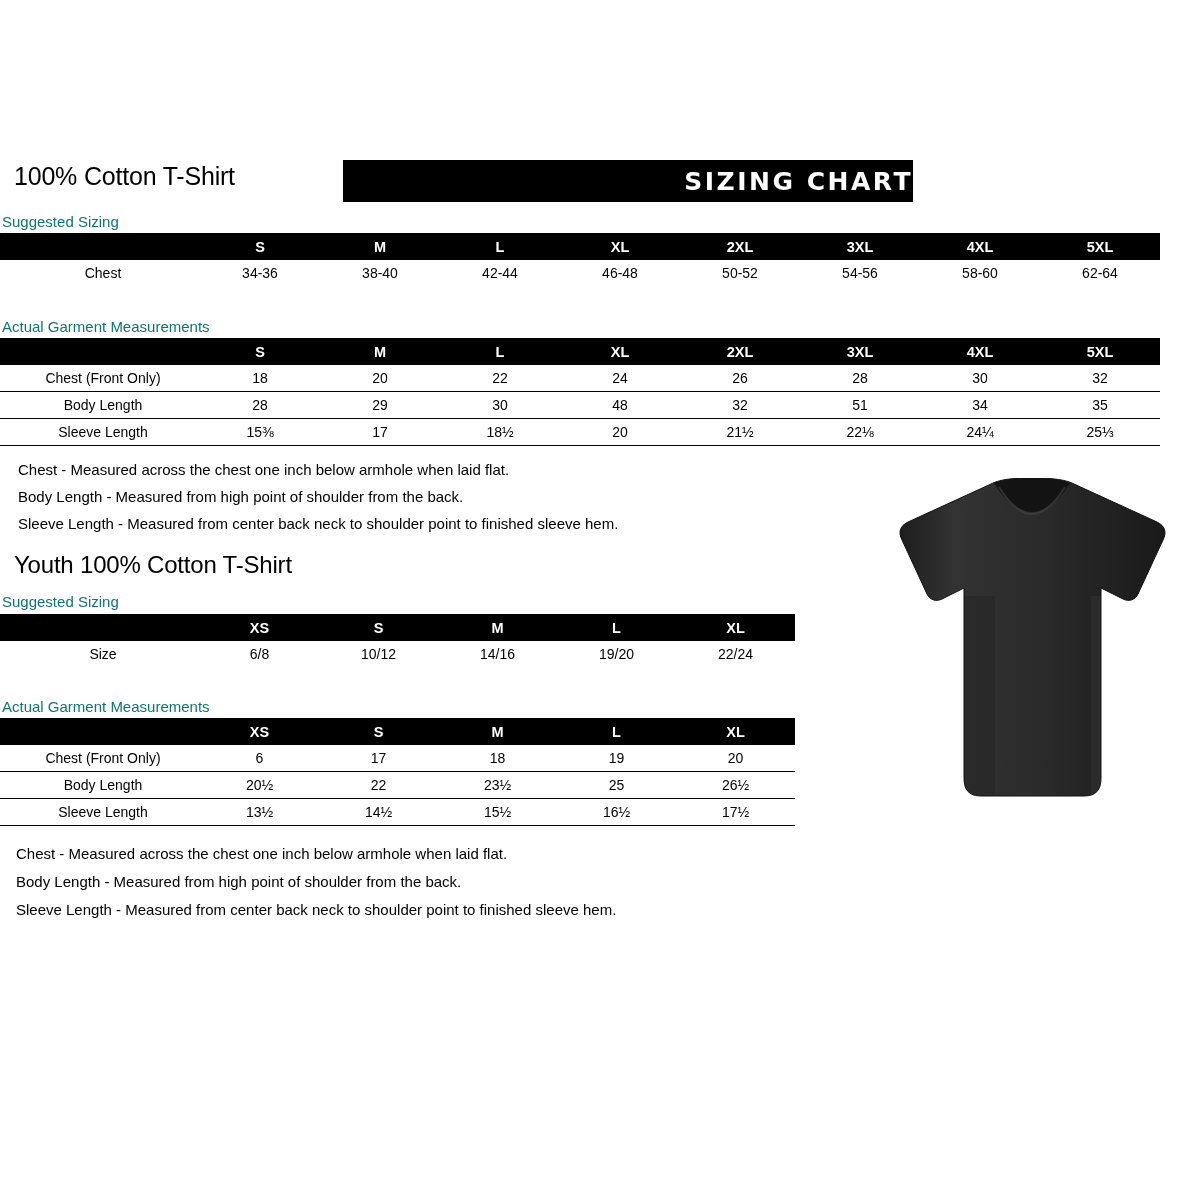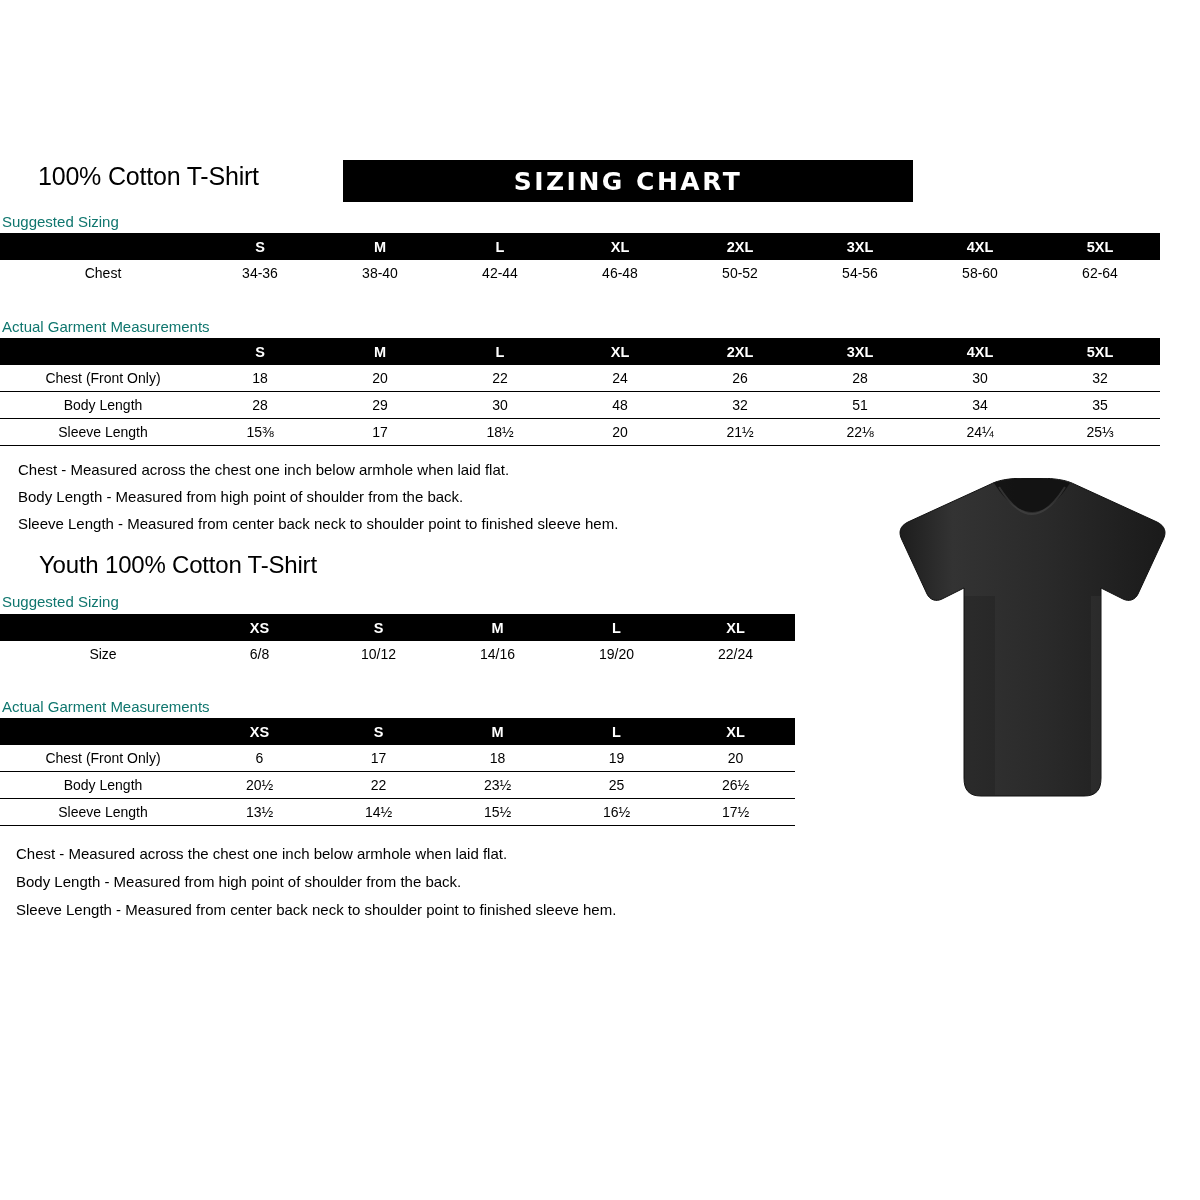--- a/index.html
+++ b/index.html
@@ -33,36 +33,35 @@
     height: 42px;
   }
   .main-title {
     position: absolute;
     left: 0;
     top: 2px;
     font-size: 25px;
     font-weight: 400;
     letter-spacing: -0.2px;
     white-space: nowrap;
-    margin-left: 24px;
   }
   .sizing-banner {
     position: absolute;
     left: 329px;
     top: 0px;
     width: 570px;
     height: 42px;
     background: #000000;
   }
   .sizing-banner span {
     position: absolute;
     left: 0;
     right: 0;
     top: 7px;
-    text-align: center;
+    text-align: right;
     color: #ffffff;
     font-size: 25px;
     font-weight: 700;
     letter-spacing: 2.5px;
     font-family: "DejaVu Sans", sans-serif;
   }
 
   .sub-label {
     position: absolute;
     font-size: 15px;
@@ -248,21 +247,21 @@
         <td>24¼</td>
         <td>25⅓</td>
       </tr>
     </tbody>
   </table>
 
   <div class="note" style="left:18px; top:461px;">Chest - Measured across the chest one inch below armhole when laid flat.</div>
   <div class="note" style="left:18px; top:488px;">Body Length - Measured from high point of shoulder from the back.</div>
   <div class="note" style="left:18px; top:515px;">Sleeve Length - Measured from center back neck to shoulder point to finished sleeve hem.</div>
 
-  <div class="section-title" style="left:14px; top:551px;margin-left:25px;">Youth 100% Cotton T-Shirt</div>
+  <div class="section-title" style="left:14px; top:551px;">Youth 100% Cotton T-Shirt</div>
 
   <div class="sub-label" style="left:2px; top:593px;">Suggested Sizing</div>
 
   <table class="size-table" id="youth-suggested" style="left:0px; top:614px; width:795px;">
     <colgroup>
       <col style="width:200px">
         <col style="width:119px">
         <col style="width:119px">
         <col style="width:119px">
       <col style="width:119px">

